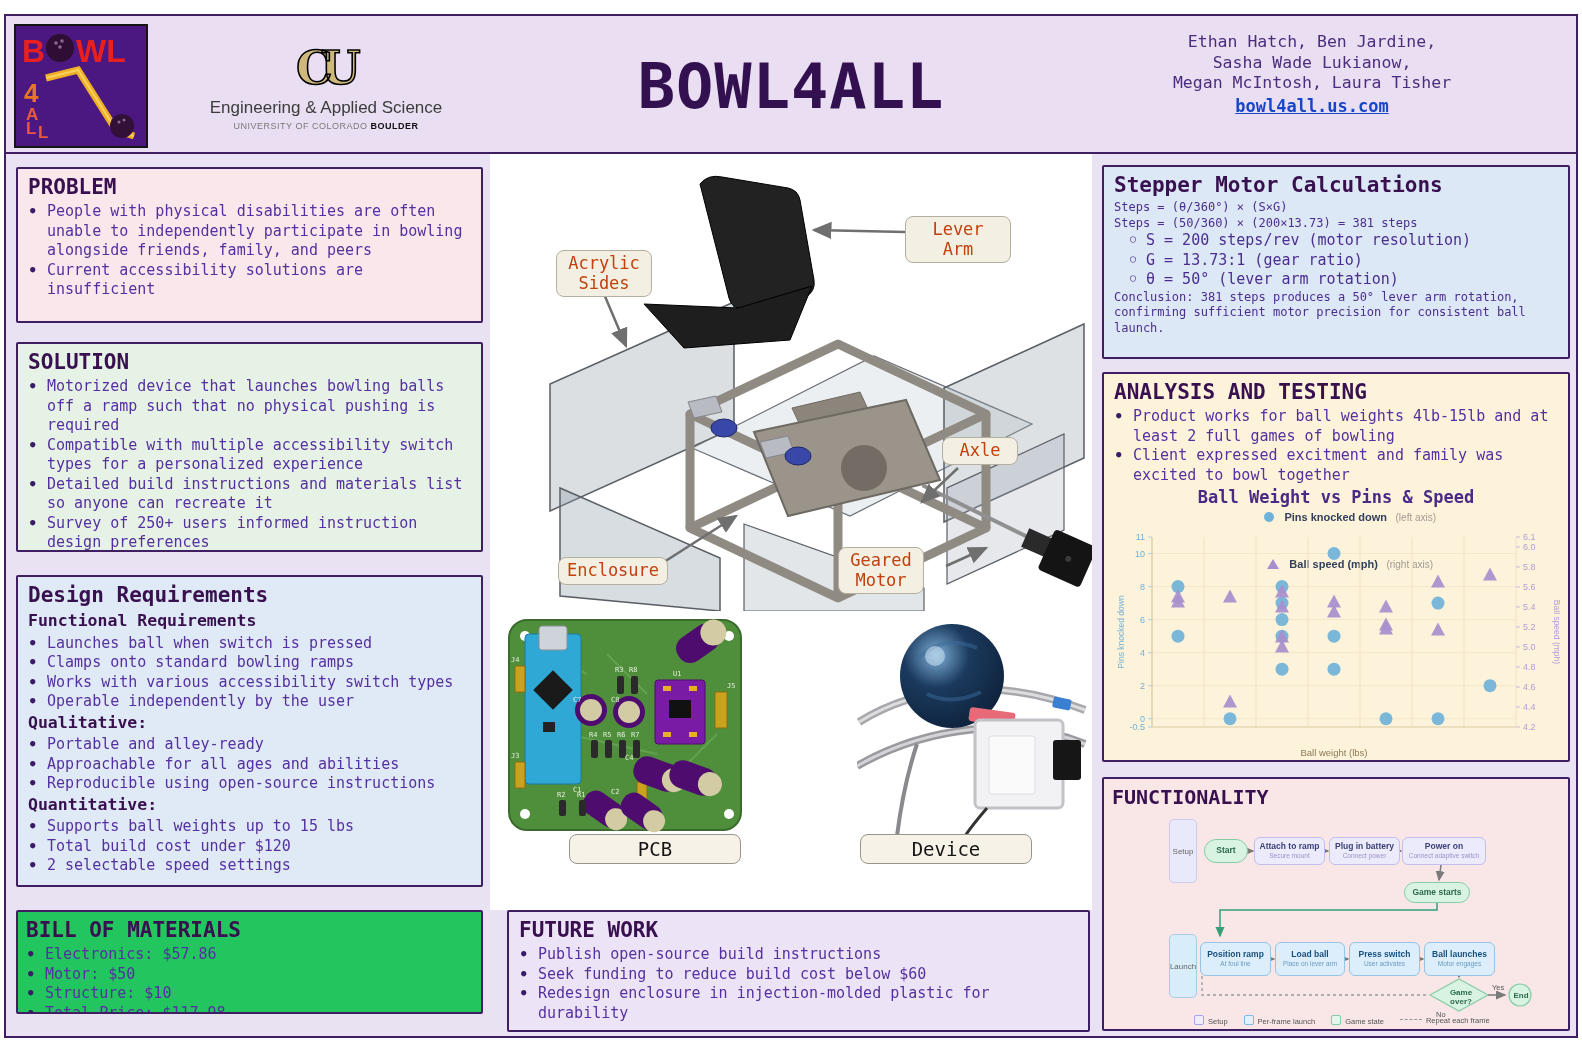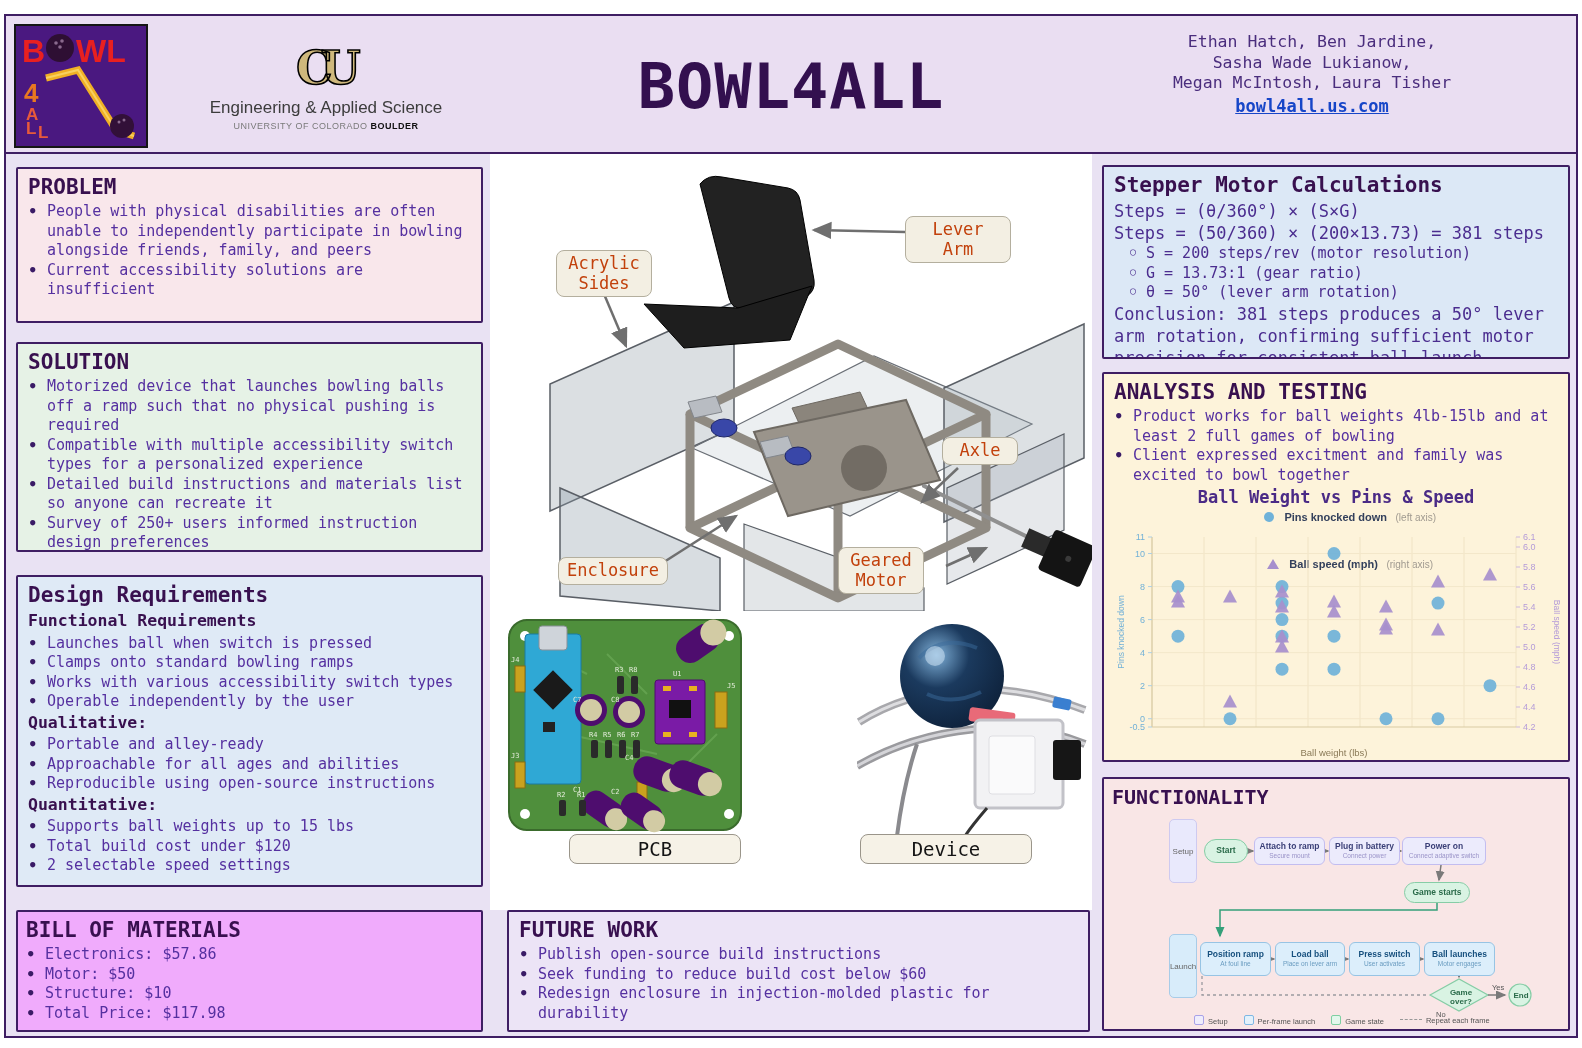--- a/index.html
+++ b/index.html
@@ -26,21 +26,21 @@
   ul.blt li{list-style:none;position:relative;padding-left:19px;font-size:15px;line-height:1.3;color:#5530a0;}
   ul.blt li::before{content:"\25CF";position:absolute;left:2px;top:3px;font-size:9px;color:#3a1b66;}
   .subHead{font-size:16.5px;font-weight:bold;color:#38104f;line-height:1.3;}
   
   .centerPanel{position:absolute;left:484px;top:138px;width:602px;height:756px;background:#ffffff;}
   .pill{position:absolute;background:#f3efe3;border:1.5px solid #b4af9e;border-radius:8px;
     text-align:center;font-size:17px;color:#c2410c;padding:3px 6px;line-height:1.15;box-sizing:border-box;}
   .capPill{position:absolute;background:#f6f2e7;border:1.5px solid #9a958a;border-radius:8px;
     text-align:center;font-size:19px;color:#141414;padding:3px 0;width:170px;}
   
-  .stpLine{font-size:17px;color:#4b2d8f;line-height:1.3;}
+  .stpLine{font-size:12px;color:#4b2d8f;line-height:1.3;}
   ul.circ{margin:0;padding:0 0 0 14px;}
   ul.circ li{list-style:none;position:relative;padding-left:18px;font-size:15px;line-height:1.3;color:#4b2d8f;}
   ul.circ li::before{content:"\25CB";position:absolute;left:2px;top:1px;font-size:10px;color:#4b2d8f;}
   
   .chartTitle{text-align:center;font-size:17px;font-weight:bold;color:#4a2a86;margin-top:2px;}
   .legendRow{display:flex;justify-content:flex-start;gap:29px;padding-left:28px;align-items:center;height:20px;
     font-family:"Liberation Sans",sans-serif;flex-direction:column;}
   .legMark{display:inline-block;vertical-align:middle;}
   .legDot{width:10px;height:10px;border-radius:50%;background:#6fb2d9;margin-right:6px;}
   .legTri{width:0;height:0;border-left:6px solid transparent;border-right:6px solid transparent;
@@ -148,21 +148,21 @@
         <li>Reproducible using open-source instructions</li>
       </ul>
     <div class="subHead">Quantitative:</div>
     <ul class="blt">
         <li>Supports ball weights up to 15 lbs</li>
         <li>Total build cost under $120</li>
         <li>2 selectable speed settings</li>
       </ul>
   </div>
 
-  <div class="box" style="left:10px;top:894px;width:467px;height:122px;background:#f0abfc;padding-left:8px;">
+  <div class="box" style="left:10px;top:894px;width:467px;height:104px;background:#22c55e;padding-left:8px;">
     <div class="boxTitle">BILL OF MATERIALS</div>
     <ul class="blt">
         <li>Electronics: $57.86</li>
         <li>Motor: $50</li>
         <li>Structure: $10</li>
         <li>Total Price: $117.98</li>
       </ul>
   </div>
 
   <div class="centerPanel">

